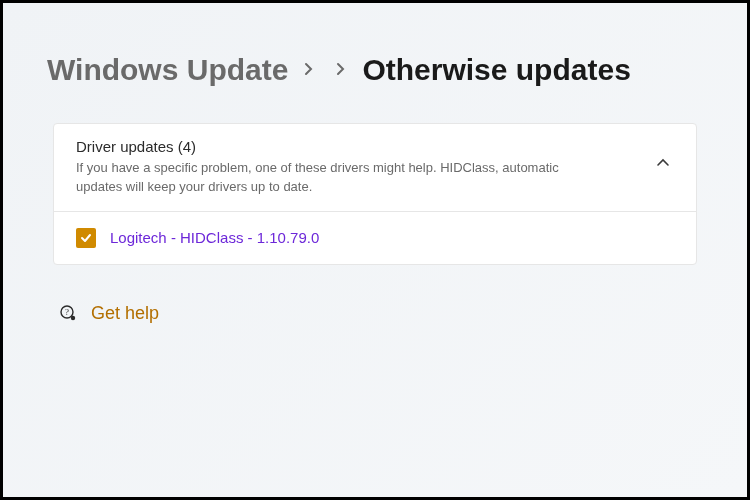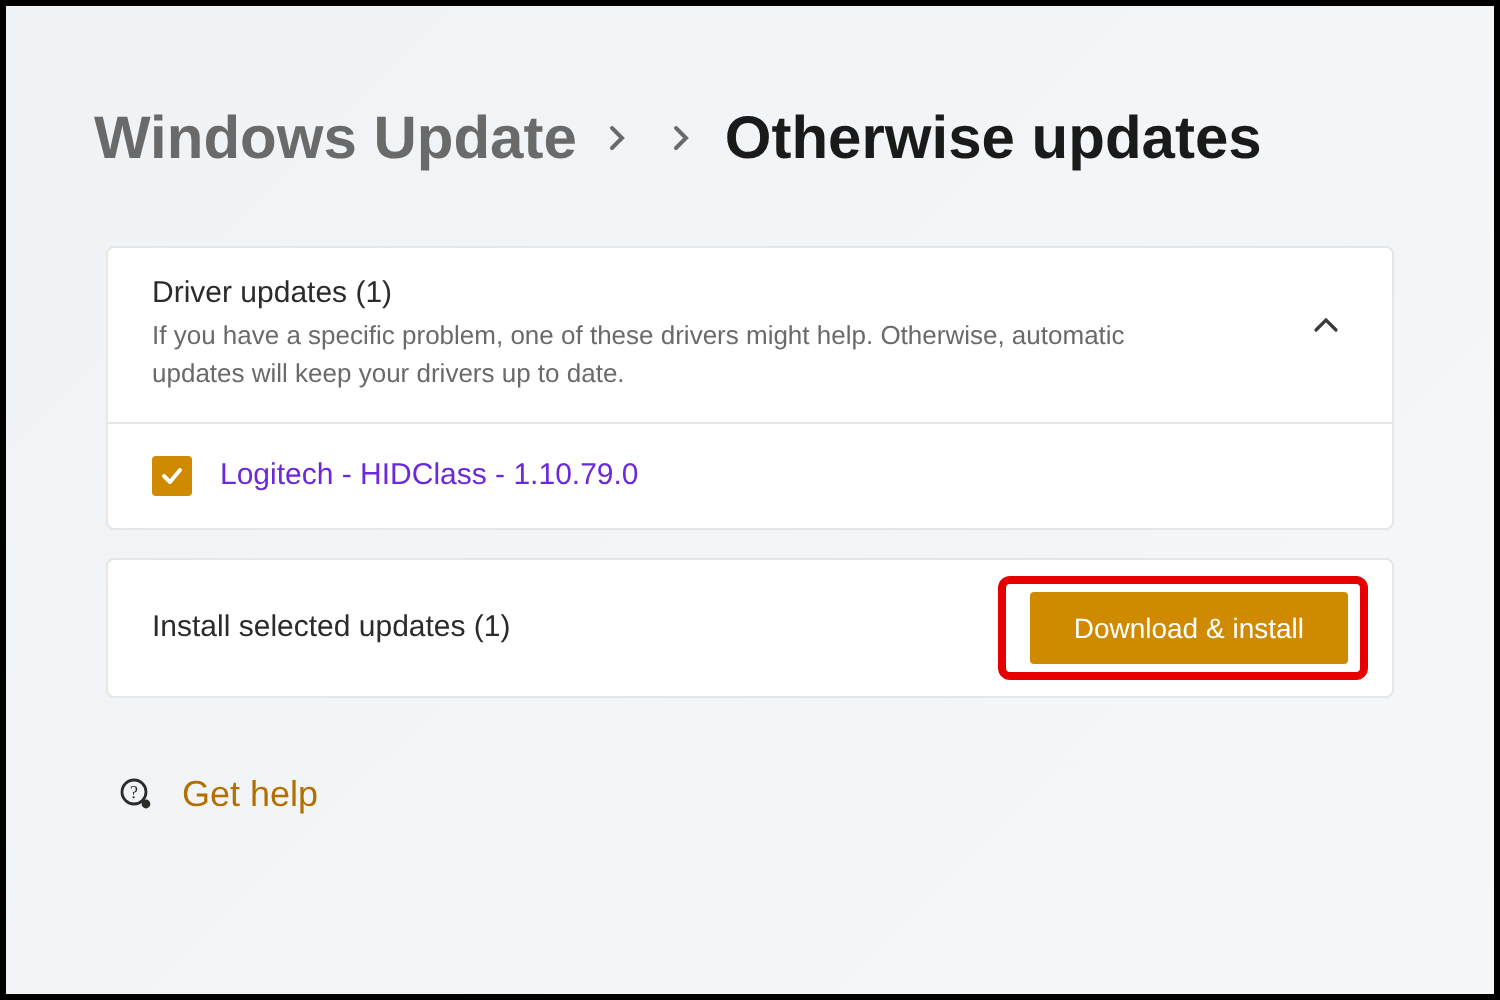--- a/index.html
+++ b/index.html
@@ -164,45 +164,40 @@
       <svg width="10" height="14" viewBox="0 0 10 14">
           <path d="M2 2 L7 7 L2 12" stroke="#6a6a6a" stroke-width="2" fill="none" stroke-linecap="round"></path>
         </svg>
     </span>
     <span class="crumb current">Otherwise updates</span>
   </div>
 
   <div class="panel">
     <div class="section-header">
       <div>
-        <div class="section-title">Driver updates (1)</div>
-        <div class="section-desc">If you have a specific problem, one of these drivers might help. Otherwise, automatic updates will keep your drivers up to date.</div>
+        <div class="section-title">Driver updates (4)</div>
+        <div class="section-desc">If you have a specific problem, one of these drivers might help. HIDClass, automatic updates will keep your drivers up to date.</div>
       </div>
       <div class="chev-up">
         <svg width="14" height="14" viewBox="0 0 14 14">
             <path d="M2 9 L7 4 L12 9" stroke="#3a3a3a" stroke-width="1.6" fill="none" stroke-linecap="round"></path>
           </svg>
       </div>
     </div>
 
     <div class="update-row">
       <div class="checkbox">
         <svg width="14" height="14" viewBox="0 0 14 14">
             <path d="M3 7 L6 10 L11 4" stroke="#fff" stroke-width="2" fill="none" stroke-linecap="round" stroke-linejoin="round"></path>
           </svg>
       </div>
       <div class="update-label">Logitech - HIDClass - 1.10.79.0</div>
     </div>
   </div>
 
-  <div class="install-panel">
-    <div class="install-text">Install selected updates (1)</div>
-    <button class="install-btn">Download &amp; install</button>
-    <div class="highlight-box"></div>
-  </div>
 
   <div class="help-row">
     <span class="help-icon">
       <svg width="18" height="18" viewBox="0 0 18 18">
         <circle cx="8" cy="8" r="6" stroke="#2b2b2b" stroke-width="1.4" fill="none"></circle>
         <text x="8" y="11" font-size="9" text-anchor="middle" fill="#2b2b2b" font-family="Segoe UI">?</text>
         <circle cx="14" cy="14" r="2.2" fill="#2b2b2b"></circle>
       </svg>
     </span>
     <span class="help-label">Get help</span>

